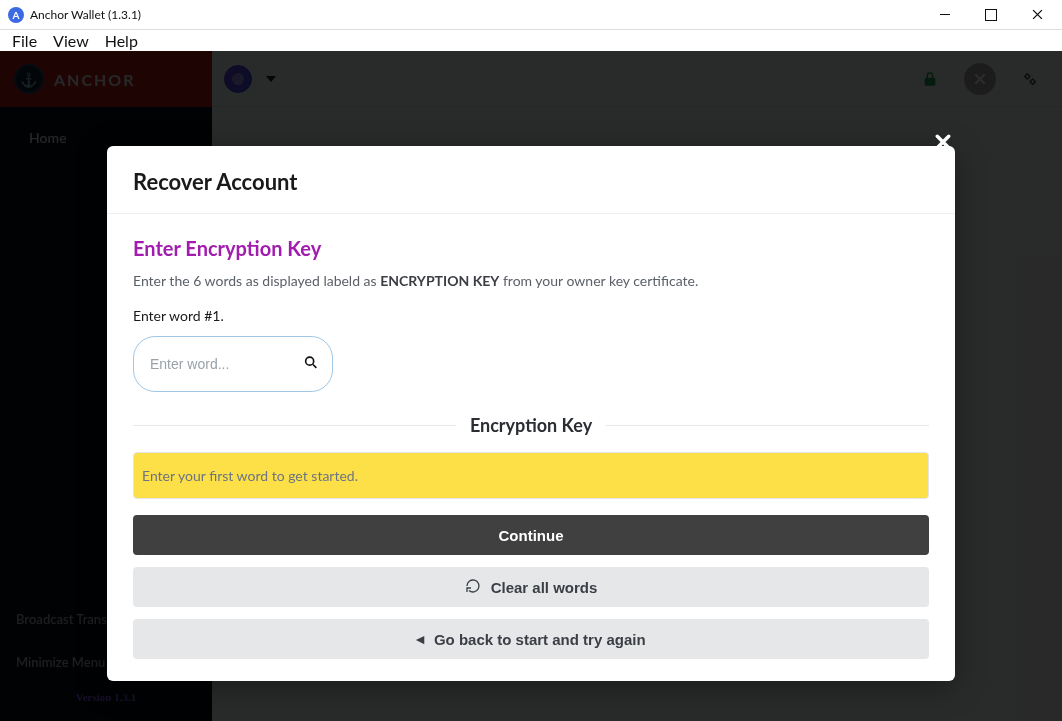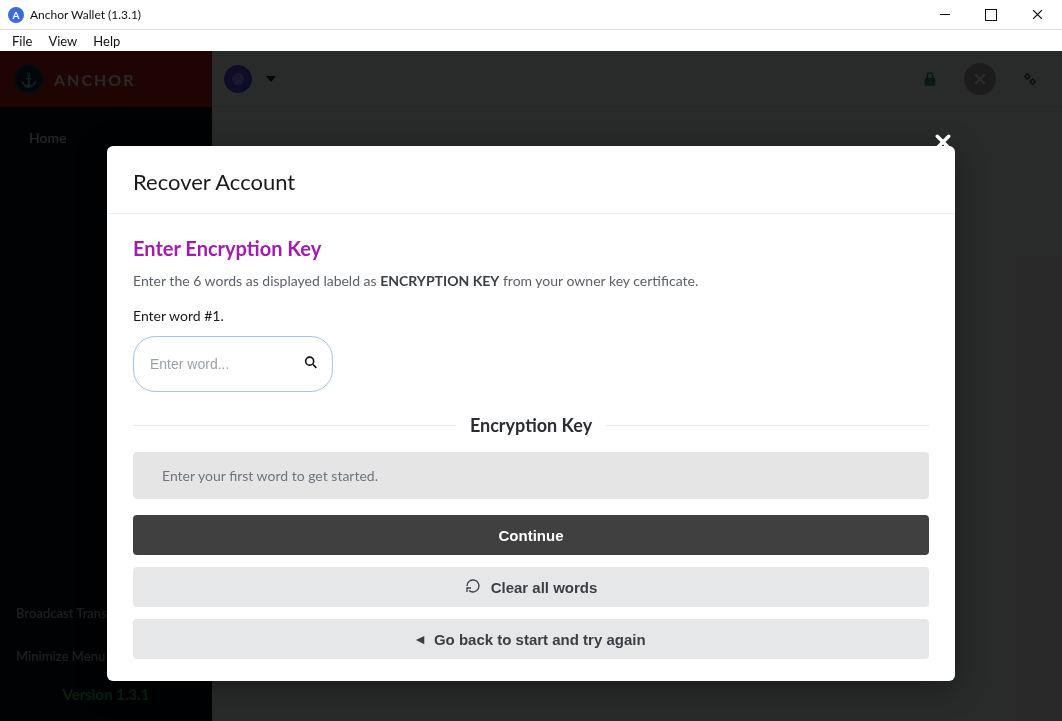--- a/index.html
+++ b/index.html
@@ -40,21 +40,21 @@
   .winctl.max::before{ content:""; display:block; width:10px; height:10px; border:1px solid #111; }
   .winctl.close svg{ width:11px;height:11px; }
 
   
   .menubar {
     height: 21px;
     display: flex;
     align-items: center;
     padding: 0 4px;
     background: #fff;
-    font-size: 13px;
+    font-size: 16px;
     color:#111;
   }
   .menubar .mi { padding: 2px 8px; cursor:pointer; }
 
   
   .app {
     position: relative;
     height: calc(721px - 51px);
     background: #f4f5f7;
     display:flex;
@@ -92,21 +92,21 @@
   .navitem {
     padding: 12px 16px; font-size:14px; font-weight:600; color:#d7dde5;
     cursor:pointer; border-radius:4px;
   }
   .sidebar-bottom { padding: 0 0 10px 0; }
   .sbrow {
     display:flex; align-items:center; justify-content:space-between;
     padding: 12px 16px; color:#a8b0bb; font-size:13px; font-weight:600;
   }
   .sbrow .ricon { color:#6f7884; }
-  .version { text-align:center; color:#22c55e; font-size:15px; font-weight:700; padding:8px 0; }
+  .version { text-align:center; color:#8b5cf6; font-size:11px; font-weight:700; padding:8px 0;font-family:Liberation Serif, serif; }
 
   .main {
     flex:1; position:relative; z-index:1;
     background:#f4f5f7;
   }
   .maintop {
     height:56px; background:#f4f5f7; border-bottom:1px solid #e6e8eb;
     display:flex; align-items:center; padding: 0 12px; gap:10px;
   }
   .chainchip {
@@ -145,21 +145,21 @@
   .modal-close {
     position:absolute; top:-18px; right:-2px;
     width:28px;height:28px;border-radius:50%;
     display:flex;align-items:center;justify-content:center;
     color:#fff; cursor:pointer; z-index:11;
   }
   .modal-header {
     padding: 22px 26px 18px 26px;
     border-bottom: 1px solid #eceef1;
   }
-  .modal-title { font-size:22px; font-weight:400; color:#1a1a1a; }
+  .modal-title { font-size:22px; font-weight:700; color:#1a1a1a; }
 
   .modal-body { padding: 22px 26px 0 26px; }
   .sec-title { font-size:20px; font-weight:700; color:#a21caf; margin-bottom:12px; }
   .sec-desc { font-size:14px; color:#5b6169; margin-bottom:18px; }
   .sec-desc .strong { font-weight:700; color:#3b3f45; }
   .prompt { font-size:14px; color:#1a1a1a; margin-bottom:12px; }
 
   .word-input-wrap {
     width: 200px; position:relative;
     margin-bottom: 22px;
@@ -175,22 +175,22 @@
     color:#111;
   }
 
   .divider-row {
     display:flex; align-items:center; gap:14px; margin:0 0 16px 0;
   }
   .divider-row .line{ flex:1; height:1px; background:#e5e7ea; }
   .divider-label { font-size:18px; font-weight:700; color:#2a2e33; }
 
   .infobox {
-    border:1px solid #e3e5e8; background:#e5e5e5; border-radius:4px;
-    padding: 14px 28px; color:#6d7581; font-size:14px;
+    border:1px solid #e3e5e8; background:#fde047; border-radius:4px;
+    padding: 14px 8px; color:#6d7581; font-size:14px;
     margin-bottom: 16px;
   }
 
   .btn {
     display:flex; align-items:center; justify-content:center; gap:10px;
     width:100%; height:40px; border:none; border-radius:4px;
     font-size:15px; font-weight:700; cursor:pointer;
     margin-bottom: 12px;
   }
   .btn-primary {

